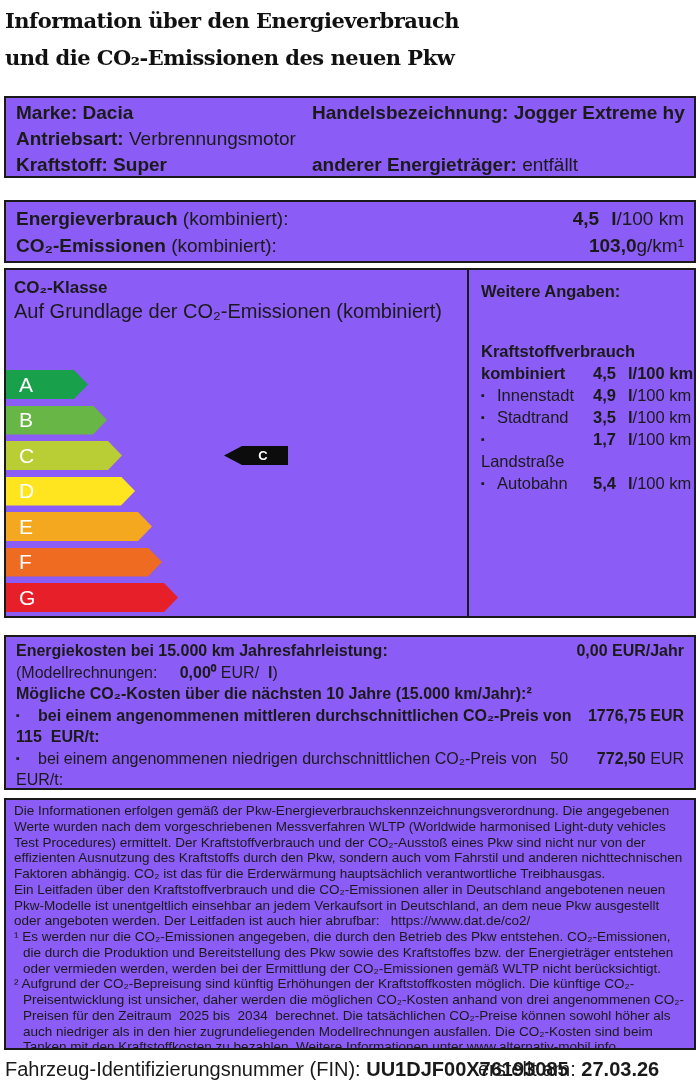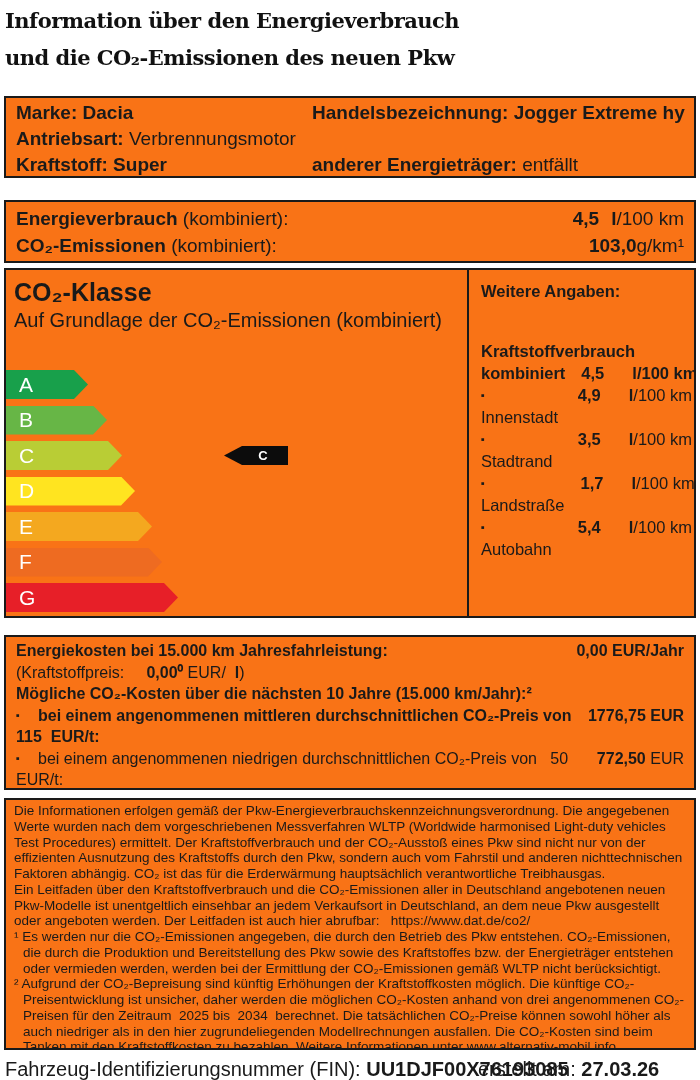--- a/index.html
+++ b/index.html
@@ -1,50 +1,50 @@
 <!DOCTYPE html>
 <html><head>
 <meta charset="utf-8">
 <style>
   html,body{margin:0;padding:0;background:#fff;}
   .page{position:relative;width:700px;height:1080px;background:#ffffff;overflow:hidden;
         font-family:"Liberation Sans",sans-serif;color:#1a1a1a;}
   .title{position:absolute;top:2px;left:5px;width:692px;
          font-family:"DejaVu Serif",serif;font-weight:bold;font-size:21px;line-height:37px;
          letter-spacing:-0.5px;color:#111;}
-  .box{position:absolute;left:4px;right:4px;border:2px solid #1a1a1a;background:#f97316;
+  .box{position:absolute;left:4px;right:4px;border:2px solid #1a1a1a;background:#8b5cf6;
        box-sizing:border-box;overflow:hidden;}
   
   .box1{top:96px;height:82px;padding:2px 10px;font-size:19px;line-height:26px;}
   .vrow{position:relative;white-space:nowrap;}
   .vright{position:absolute;left:296px;top:0;white-space:nowrap;}
   .lbl{font-weight:bold;}
   .val-b{font-weight:bold;}
   
   .box2{top:200px;height:63px;padding:3px 10px;font-size:19px;line-height:27px;}
   .crow{display:flex;justify-content:space-between;align-items:flex-end;}
   .gap10{display:inline-block;width:12px;}
   
   .box3{top:268px;height:350px;padding:0;}
   .pane-left{position:absolute;left:0;top:0;bottom:0;width:461px;border-right:2px solid #1a1a1a;}
   .pane-right{position:absolute;left:463px;right:0;top:0;bottom:0;padding:10px 2px 10px 12px;
               font-size:16.5px;line-height:22px;box-sizing:border-box;}
-  .co2h{font-weight:bold;font-size:25px;margin:8px 0 2px 8px;}
+  .co2h{font-weight:bold;font-size:17px;margin:8px 0 2px 8px;}
   .co2sub{font-size:20px;margin-left:8px;}
   .scale{position:absolute;left:0;top:100px;display:flex;flex-direction:column;gap:6.5px;}
   .arrow{height:29px;display:flex;align-items:center;padding-left:13px;box-sizing:border-box;
          color:#fff;font-size:21px;font-weight:400;
          clip-path:polygon(0 0,calc(100% - 14px) 0,100% 50%,calc(100% - 14px) 100%,0 100%);}
   .pointer{position:absolute;left:218px;top:176px;width:64px;height:19px;background:#0c0c0c;
            color:#fff;font-weight:bold;font-size:13px;display:flex;align-items:center;
            justify-content:center;padding-left:14px;box-sizing:border-box;
            clip-path:polygon(18px 0,100% 0,100% 100%,18px 100%,0 50%);}
   .wa-head{font-weight:bold;margin-bottom:38px;}
   .wa-sub{font-weight:bold;}
-  .wa-row{display:flex;align-items:baseline;gap:16px;}
+  .wa-row{display:flex;align-items:baseline;}
   .wa-name{flex:1;}
   .wa-bullet{display:inline-block;width:16px;font-size:11px;vertical-align:2px;}
   .wa-val{width:38px;text-align:right;font-weight:bold;}
   .wa-unit{width:76px;padding-left:12px;box-sizing:border-box;white-space:nowrap;}
   .bold{font-weight:bold;}
   
   .box4{top:635px;height:155px;padding:3px 10px;font-size:16px;line-height:21.5px;}
   .korow{display:flex;justify-content:space-between;align-items:baseline;white-space:pre-wrap;}
   .ko-left{white-space:pre-wrap;}
   .ko-right{white-space:nowrap;text-align:right;}
@@ -153,21 +153,21 @@
       </div>
     </div>
   </div>
 
   <div class="box box4">
     <div class="korow">
       <span class="bold ko-left">Energiekosten bei 15.000 km Jahresfahrleistung:</span>
       <span class="bold ko-right">0,00 EUR/Jahr</span>
     </div>
     <div class="korow">
-      <span class="ko-left"><span>(Kraftstoffpreis:     </span><span class="bold">0,00⁰</span><span> EUR/  </span><span class="bold">l</span><span>)</span></span>
+      <span class="ko-left"><span>(Modellrechnungen:     </span><span class="bold">0,00⁰</span><span> EUR/  </span><span class="bold">l</span><span>)</span></span>
     </div>
     <div class="korow">
       <span class="bold ko-left">Mögliche CO₂-Kosten über die nächsten 10 Jahre (15.000 km/Jahr):²</span>
     </div>
     <div class="korow">
       <span class="ko-left bold"><span class="bullet-cell">▪</span><span>bei einem angenommenen mittleren durchschnittlichen CO₂-Preis von  115  EUR/t:</span></span>
       <span class="bold ko-right">1776,75 EUR</span>
     </div>
     <div class="korow">
       <span class="ko-left"><span class="bullet-cell">▪</span><span>bei einem angenommenen niedrigen durchschnittlichen CO₂-Preis von   50  EUR/t:</span></span>

